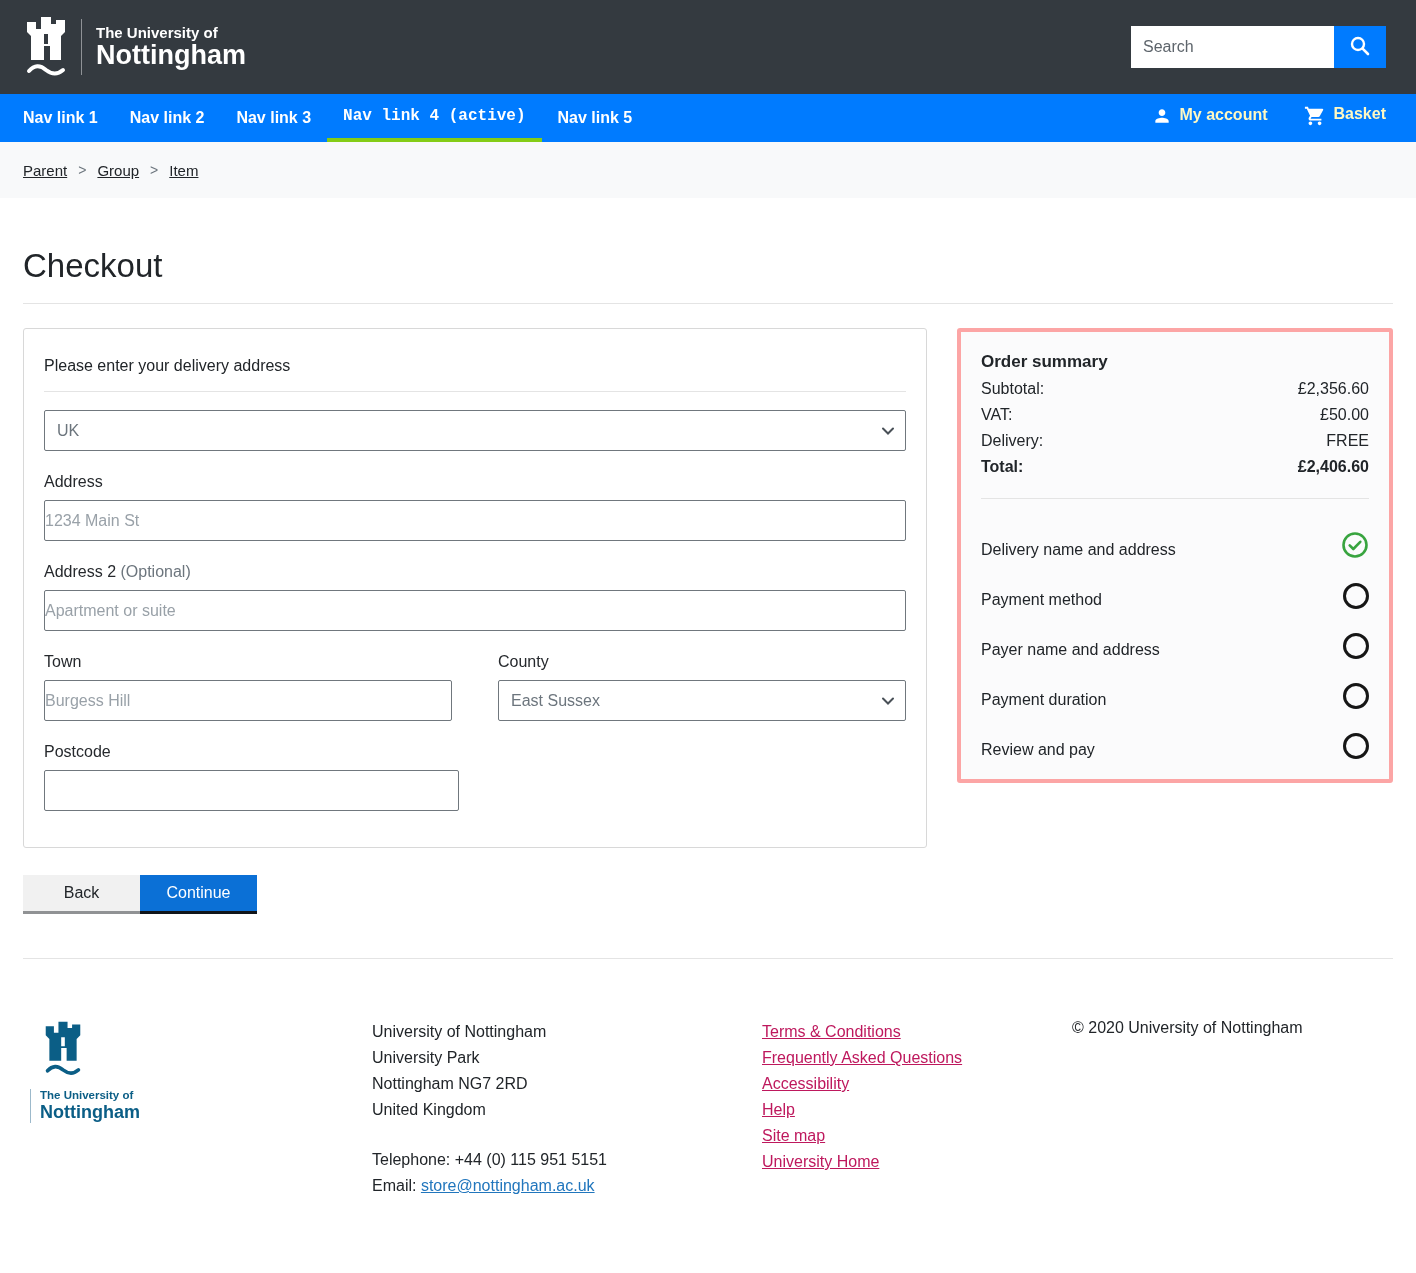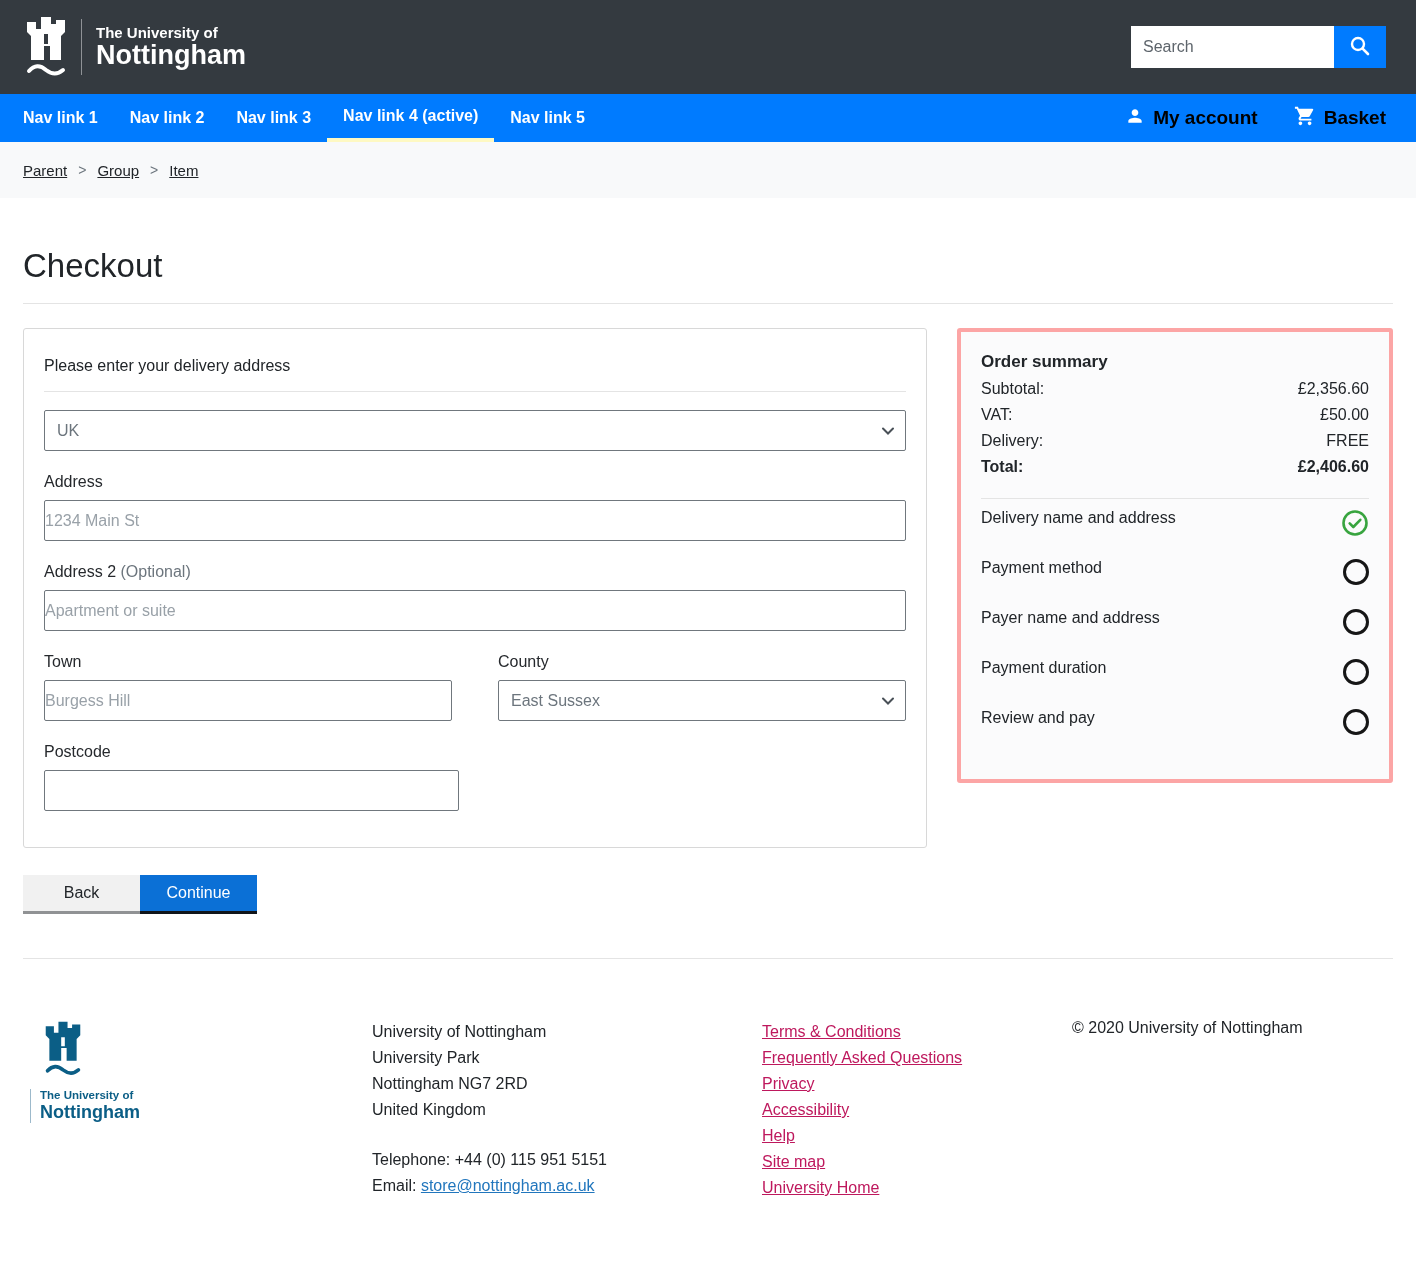--- a/index.html
+++ b/index.html
@@ -40,25 +40,25 @@
     background:#007bff; height:48px;
     display:flex; justify-content:space-between;
     padding:0 30px 0 23px;
   }
   .main-nav ul{ display:flex; list-style:none; margin:0; padding:0; }
   .nav-link{
     display:block; height:48px; line-height:48px; padding:0 16px;
     color:#fff; font-weight:700; text-decoration:none; font-size:16px;
   }
   .main-nav li:first-child .nav-link{ padding-left:0; }
-  .nav-link.active{ border-bottom:4px solid #fef9c3; line-height:44px; }
+  .nav-link.active{ border-bottom:4px solid #84cc16; line-height:44px;font-family:Liberation Mono, monospace; }
   .nav-right{ display:flex; align-items:center; gap:36px; }
   .nav-right a{
-    color:#000000; font-weight:700; text-decoration:none;
-    display:flex; align-items:center; gap:8px; font-size:19px;
+    color:#fef9c3; font-weight:700; text-decoration:none;
+    display:flex; align-items:flex-start; gap:8px; font-size:16px;
   }
 
   
   .breadcrumb{
     background:#f8f9fa; height:56px;
     display:flex; align-items:center; padding:0 23px; font-size:15px;
   }
   .breadcrumb a{ color:#212529; text-decoration:underline; }
   .crumb-sep{ color:#6c757d; margin:0 11px; font-size:14px; }
 
@@ -95,21 +95,21 @@
 
   
   .summary{
     width:436px; background:#fbfbfc; border:4px solid #fca5a5; border-radius:3px;
     padding:20px; align-self:flex-start;
   }
   .summary h2{ font-size:17px; margin:0 0 4px; color:#212529; }
   .sum-row{ display:flex; justify-content:space-between; line-height:26px; font-size:16px; }
   .sum-row.bold{ font-weight:700;gap:8px; }
   .sum-divider{ border:0; border-top:1px solid #e4e4e4; margin:18px 0 10px; }
-  .step{ display:flex; justify-content:space-between; align-items:flex-start; height:50px; }
+  .step{ display:flex; justify-content:space-between; align-items:flex-end; height:50px; }
   .step-circle{
     width:26px; height:26px; border:3px solid #161616; border-radius:50%;
     display:inline-block; background:transparent;
   }
   .step-check{ width:28px; height:28px; display:inline-block; }
 
   
   .actions{ margin-top:27px; display:flex; }
   .btn{ width:117px; height:39px; font-size:16px; font-family:inherit; cursor:pointer; }
   .btn-back{ background:#f1f1f1; color:#212529; border:0; border-bottom:3px solid #909294; }
@@ -348,21 +348,20 @@
         <div>Telephone: +44 (0) 115 951 5151</div>
         <div>
           <span>Email: </span><a class="email-link">store@nottingham.ac.uk</a>
         </div>
       </div>
     </div>
 
     <div class="f-links">
       <a>Terms &amp; Conditions</a>
       <a>Frequently Asked Questions</a>
-      <a>Privacy</a>
       <a>Accessibility</a>
       <a>Help</a>
       <a>Site map</a>
       <a>University Home</a>
     </div>
 
     <div class="f-copy">© 2020 University of Nottingham</div>
   </div>
 </footer>
 

